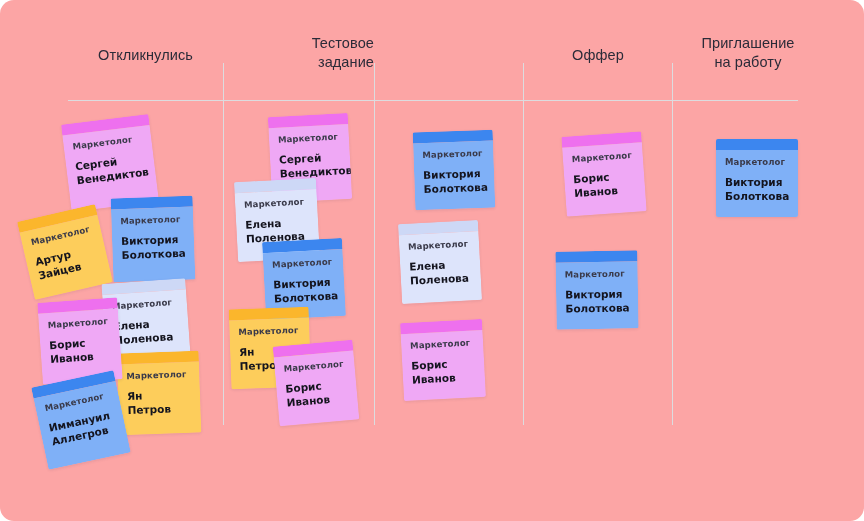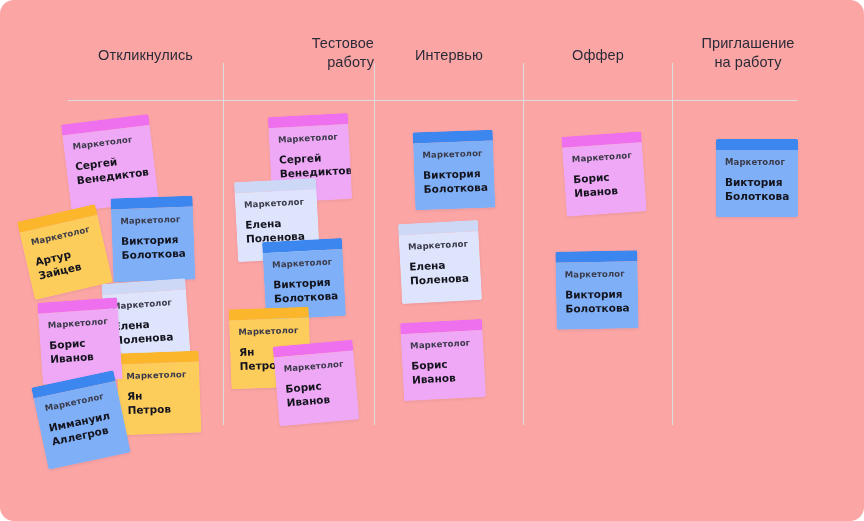--- a/index.html
+++ b/index.html
@@ -111,26 +111,23 @@
 <div id="board">
 
   <div id="headers">
 
     <div class="col-header" style="left:68px; width:155px;">
       <div>Откликнулись</div>
     </div>
 
     <div class="col-header two-line" style="left:224px; width:150px;text-align:right;">
       <div>Тестовое</div>
-      <div>работу</div>
-    </div>
-
-    <div class="col-header" style="left:375px; width:148px;">
-      <div>Интервью</div>
-    </div>
+      <div>задание</div>
+    </div>
+
 
     <div class="col-header two-line" style="left:673px; width:150px;">
       <div>Приглашение</div>
       <div>на работу</div>
     </div>
 
     <div class="col-header" style="left:524px; width:148px;">
       <div>Оффер</div>
     </div>
   </div>

